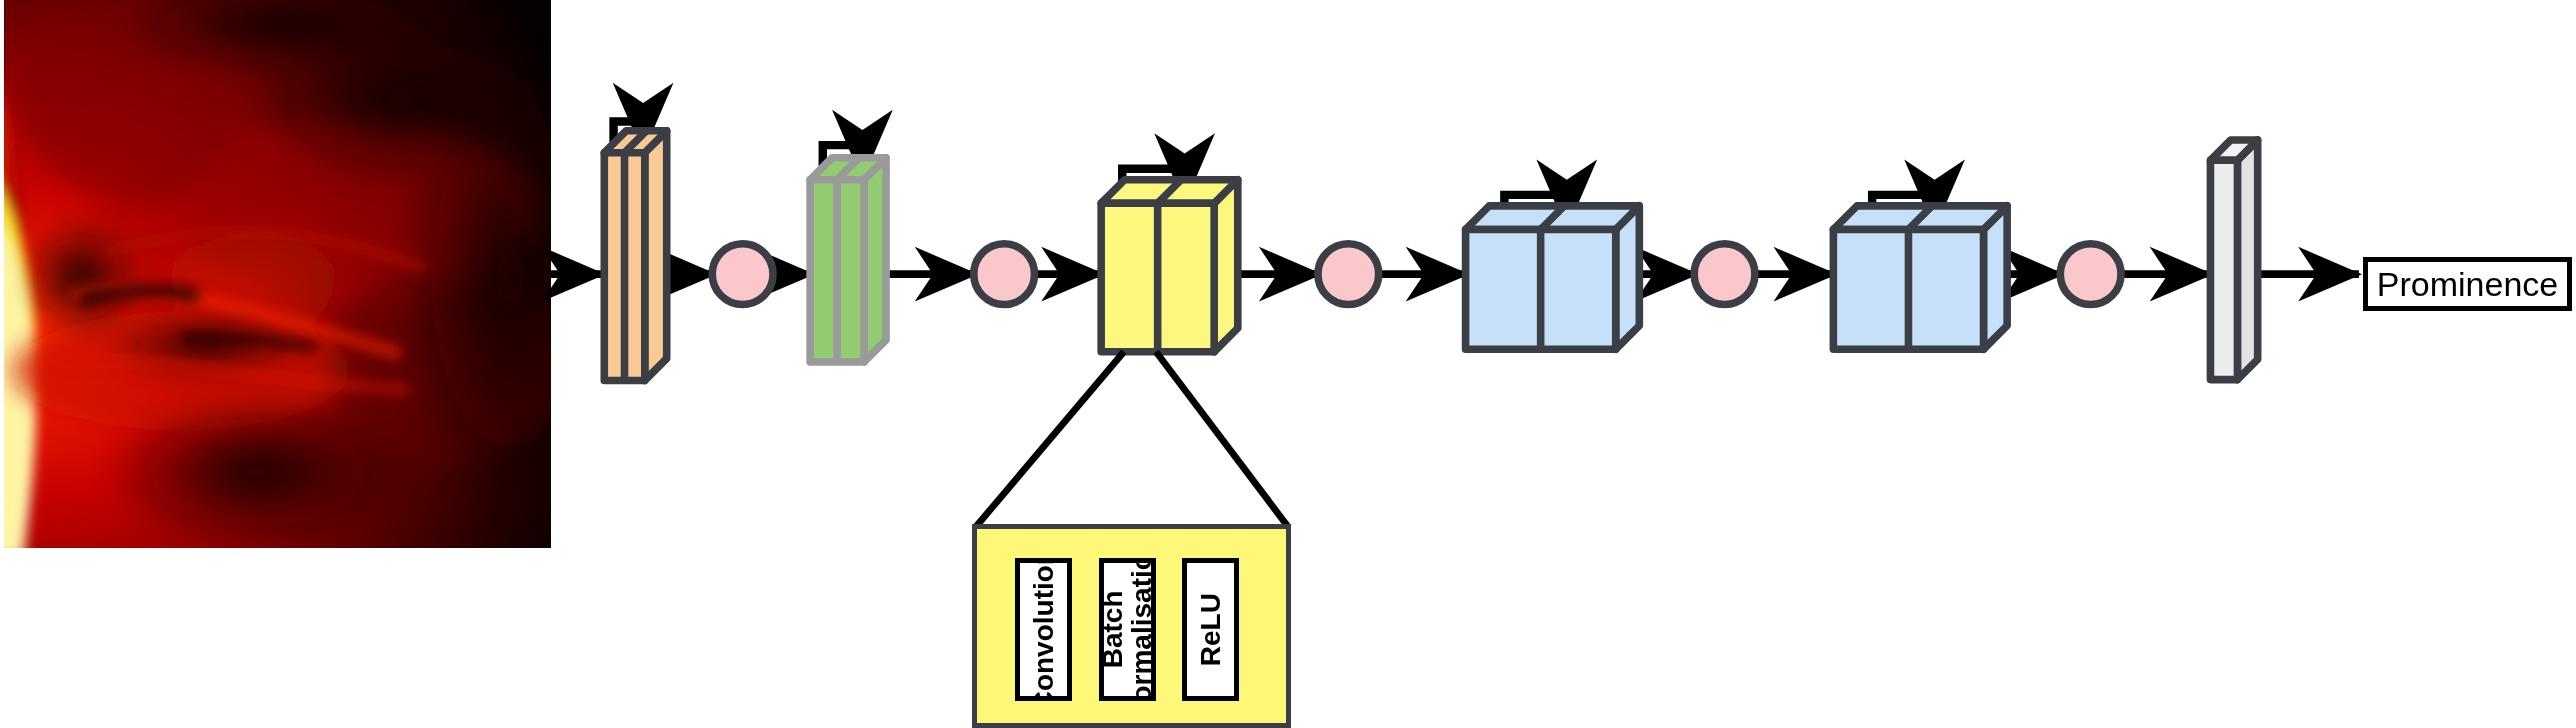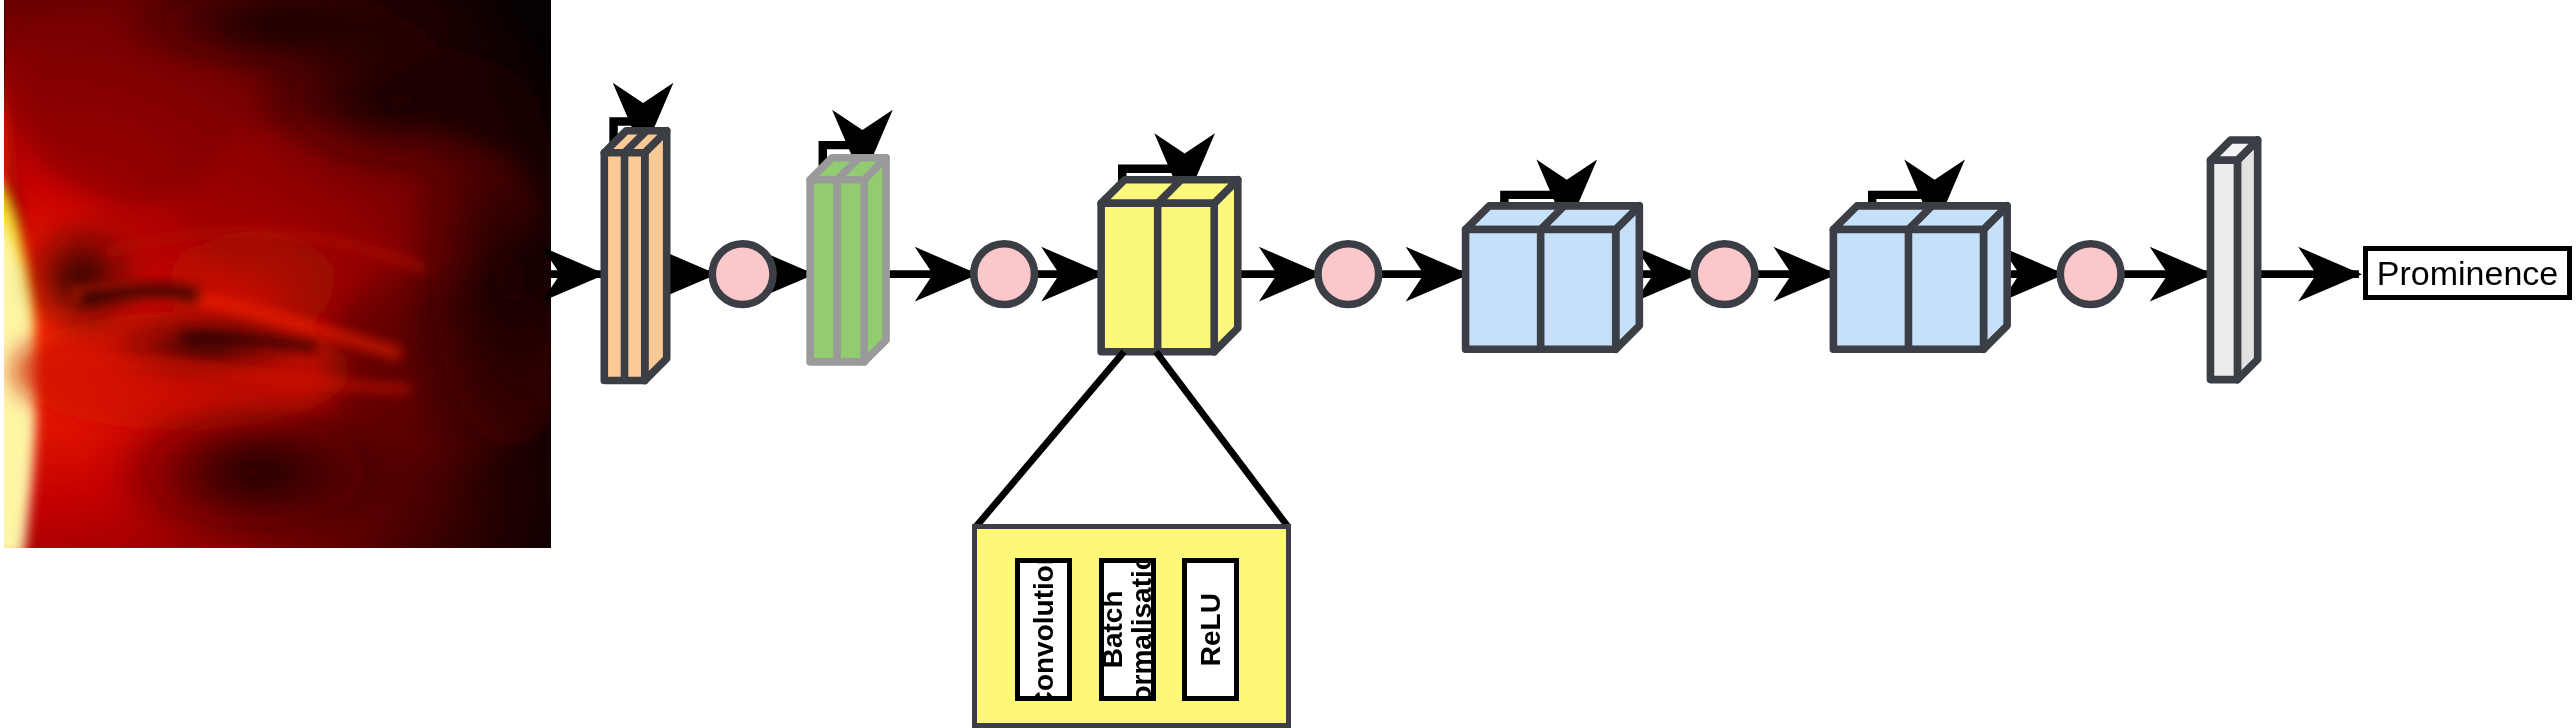--- a/index.html
+++ b/index.html
@@ -246,21 +246,21 @@
     <circle cx="2478" cy="325" r="36" fill="#fac7ca" stroke="#3b3f45" stroke-width="9"></circle>
 
     <g>
       <polygon points="2652,190 2676,166 2676,426 2652,450" fill="#e2e2e2" stroke="#3b3f45" stroke-width="9" stroke-linejoin="round"></polygon>
       <polygon points="2620,190 2644,166 2676,166 2652,190" fill="#f4f4f4" stroke="#3b3f45" stroke-width="9" stroke-linejoin="round"></polygon>
       <rect x="2620" y="190" width="32" height="260" fill="#ececec" stroke="#3b3f45" stroke-width="9" stroke-linejoin="round"></rect>
     </g>
 
   </svg>
 
-  <div class="label-box" style="left:2363px; top:246px; width:209px; height:54px; font-size:34px;">
+  <div class="label-box" style="left:2363px; top:257px; width:209px; height:54px; font-size:34px;">
     <span>Prominence</span>
   </div>
 
   <div class="expansion-panel" style="left:972px; top:524px; width:319px; height:204px;">
 
     <div class="vlabel" style="left:38px; top:29px; width:57px; height:143px;">
       <span>Convolution</span>
     </div>
 
     <div class="vlabel" style="left:122px; top:29px; width:57px; height:143px;">

